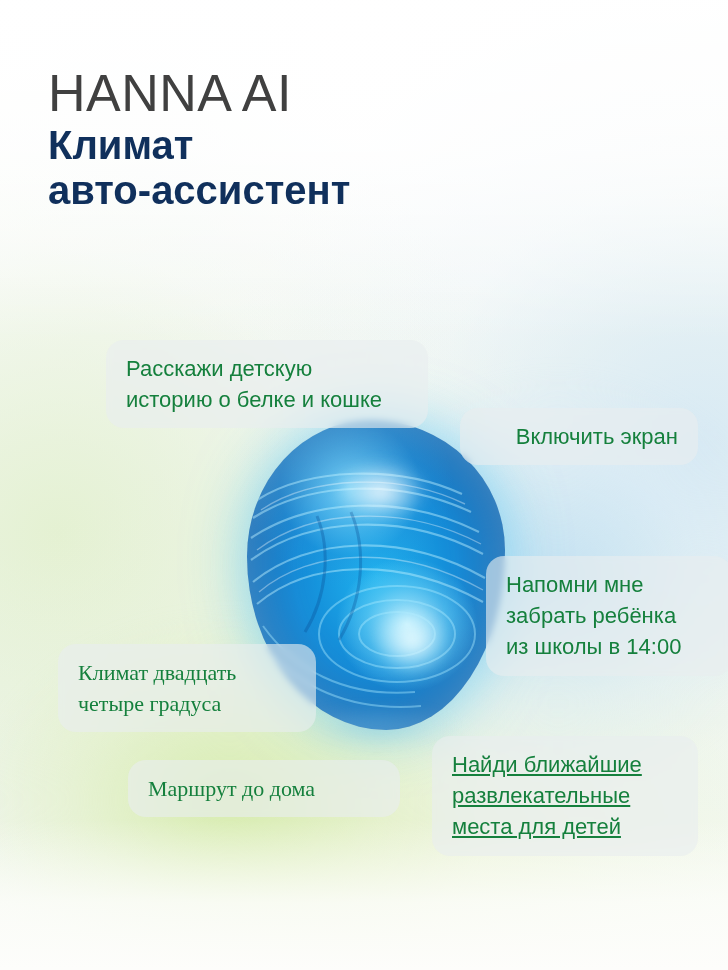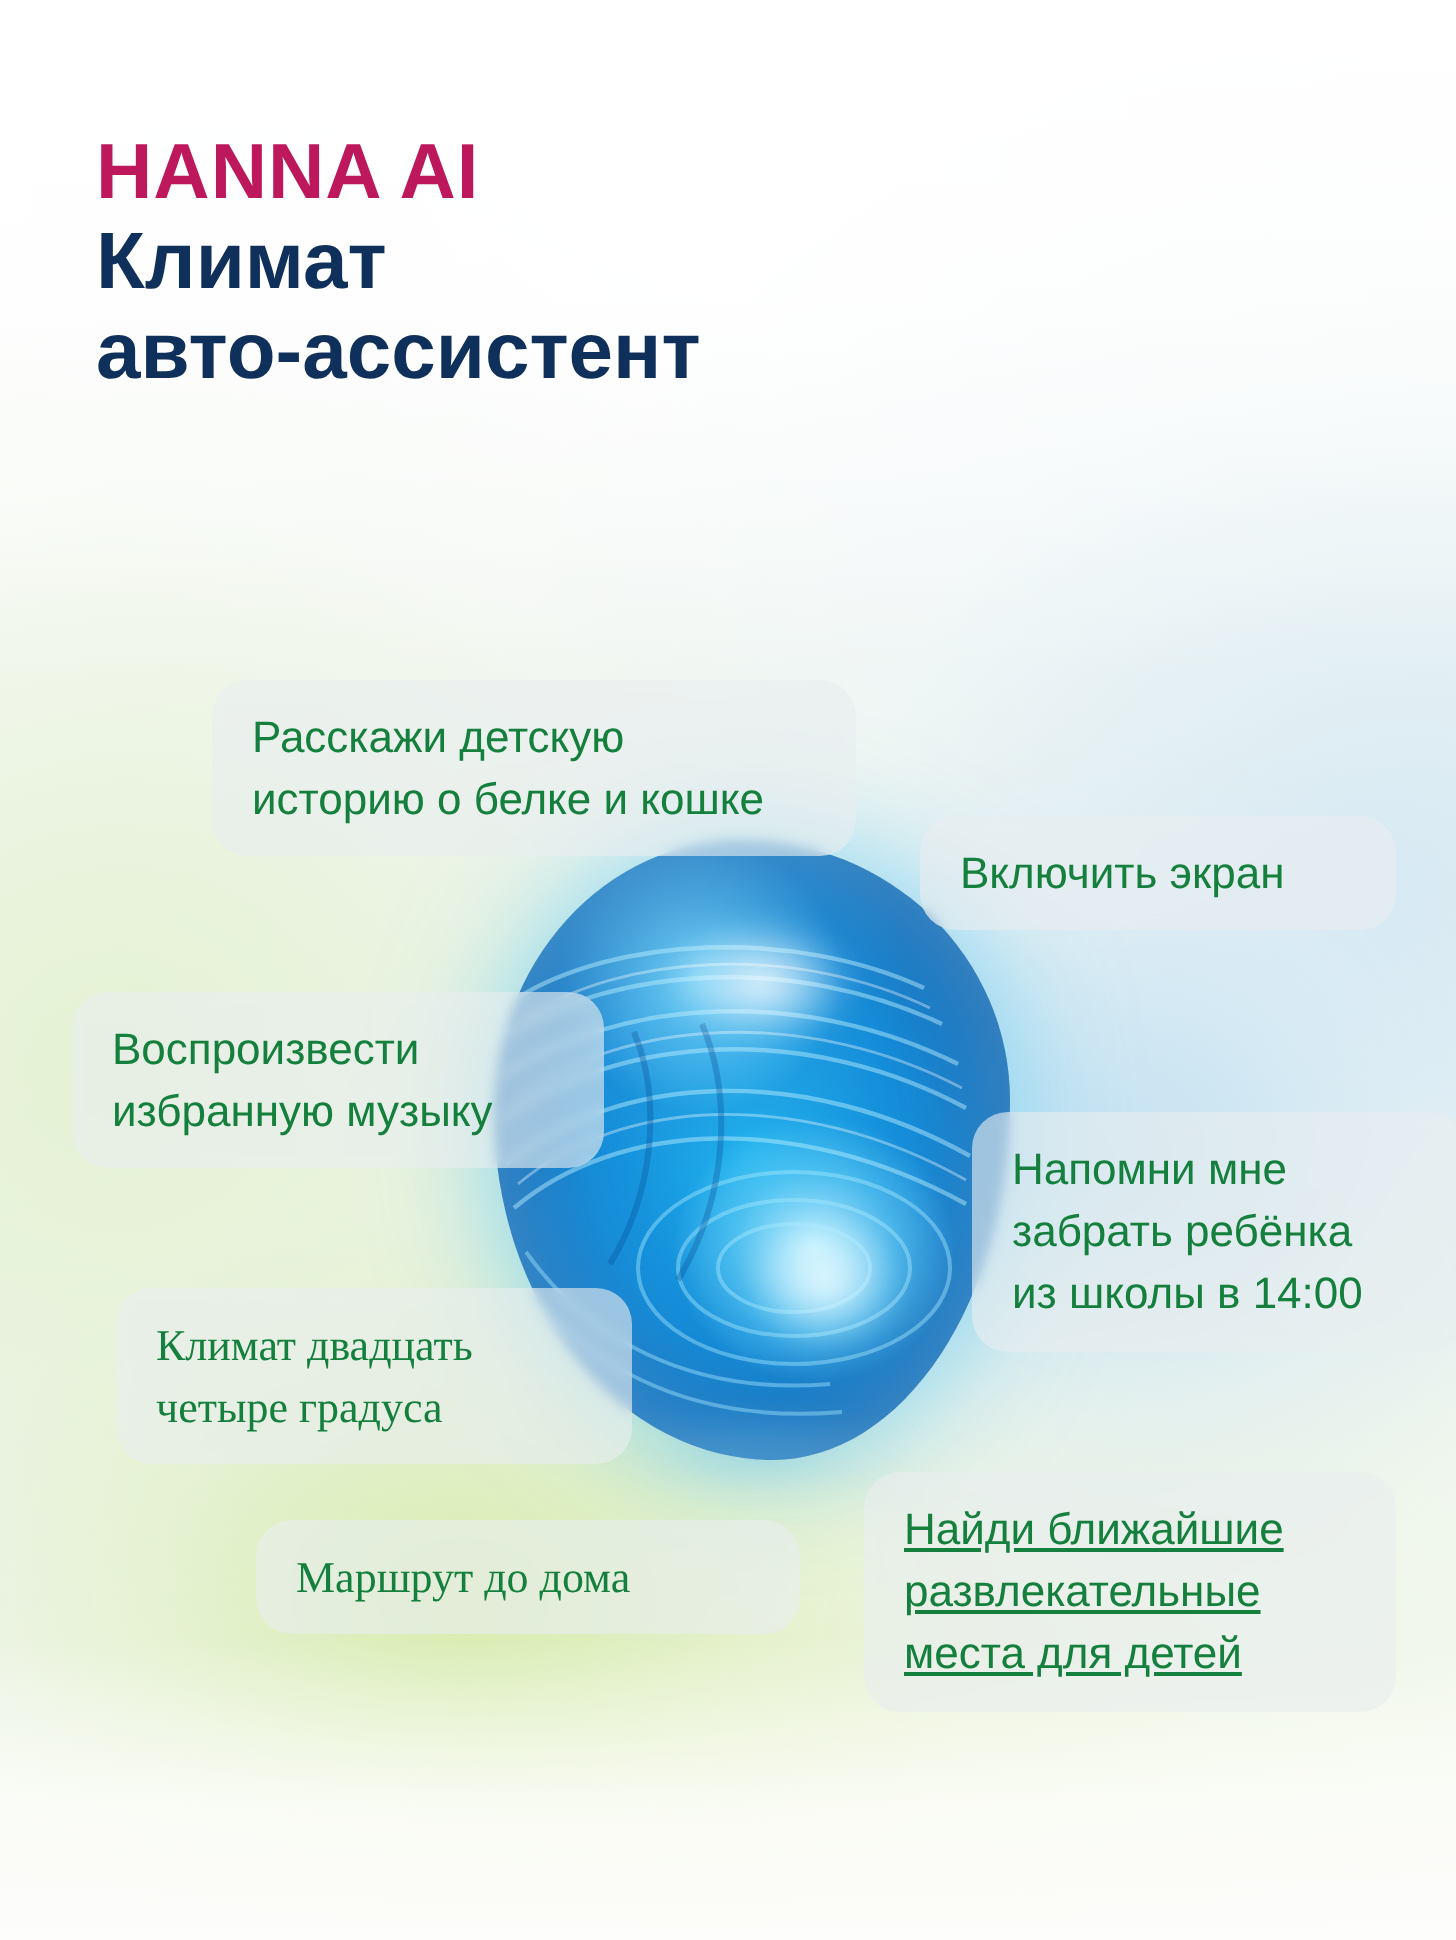--- a/index.html
+++ b/index.html
@@ -68,24 +68,24 @@
   }
 
   
   .headings {
     position: absolute;
     left: 48px;
     top: 66px;
     width: 560px;
   }
   .title-main {
-    font-size: 39px;
-    font-weight: bold;
+    font-size: 52px;
+    font-weight: normal;
     letter-spacing: 0.5px;
-    color: #be185d;
+    color: #404040;
     line-height: 1.06;
     margin: 0;
   }
   .title-sub {
     font-size: 40px;
     font-weight: bold;
     color: #10305c;
     line-height: 1.12;
     margin: 2px 0 0 0;
     white-space: pre-line;
@@ -162,21 +162,21 @@
     background: rgba(232,238,239,0.62);
     color: #15803d;
     font-size: 22px;
     line-height: 1.42;
     padding: 13px 20px;
     white-space: pre-line;
     backdrop-filter: blur(3px);
   }
 
   #chip-story      { left: 106px; top: 340px; width: 282px; }
-  #chip-screen     { left: 460px; top: 408px; width: 198px; }
+  #chip-screen     { left: 460px; top: 408px; width: 198px; text-align: right; }
   #chip-music      { left: 36px;  top: 496px; width: 226px; }
   #chip-remind     { left: 486px; top: 556px; width: 206px; }
   #chip-climate    { left: 58px;  top: 644px; width: 218px; font-family: Liberation Serif, serif; }
   #chip-route      { left: 128px; top: 760px; width: 232px; font-family: Liberation Serif, serif; }
   #chip-places     { left: 432px; top: 736px; width: 226px; text-decoration: underline; }
 </style>
 </head>
 <body>
 
 <div class="poster">
@@ -224,22 +224,20 @@
       </svg>
       <div class="orb-hl"></div>
       <div class="orb-hl2"></div>
     </div>
     <div class="orb-shadow"></div>
   </div>
 
   <div class="chip" id="chip-story">Расскажи детскую
 историю о белке и кошке</div>
   <div class="chip" id="chip-screen">Включить экран</div>
-  <div class="chip" id="chip-music">Воспроизвести
-избранную музыку</div>
   <div class="chip" id="chip-remind">Напомни мне
 забрать ребёнка
 из школы в 14:00</div>
   <div class="chip" id="chip-climate">Климат двадцать
 четыре градуса</div>
   <div class="chip" id="chip-route">Маршрут до дома</div>
   <div class="chip" id="chip-places">Найди ближайшие
 развлекательные
 места для детей</div>
 

